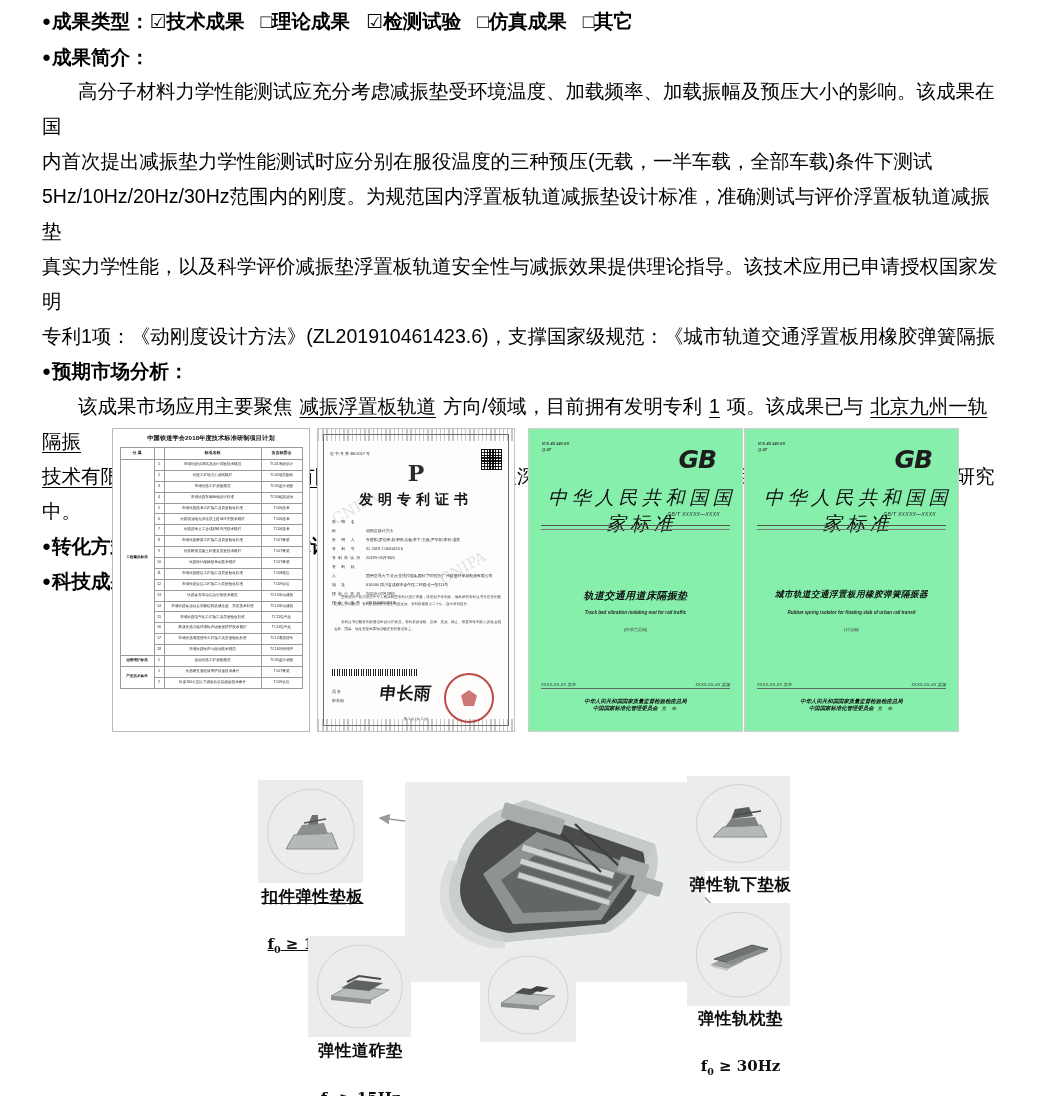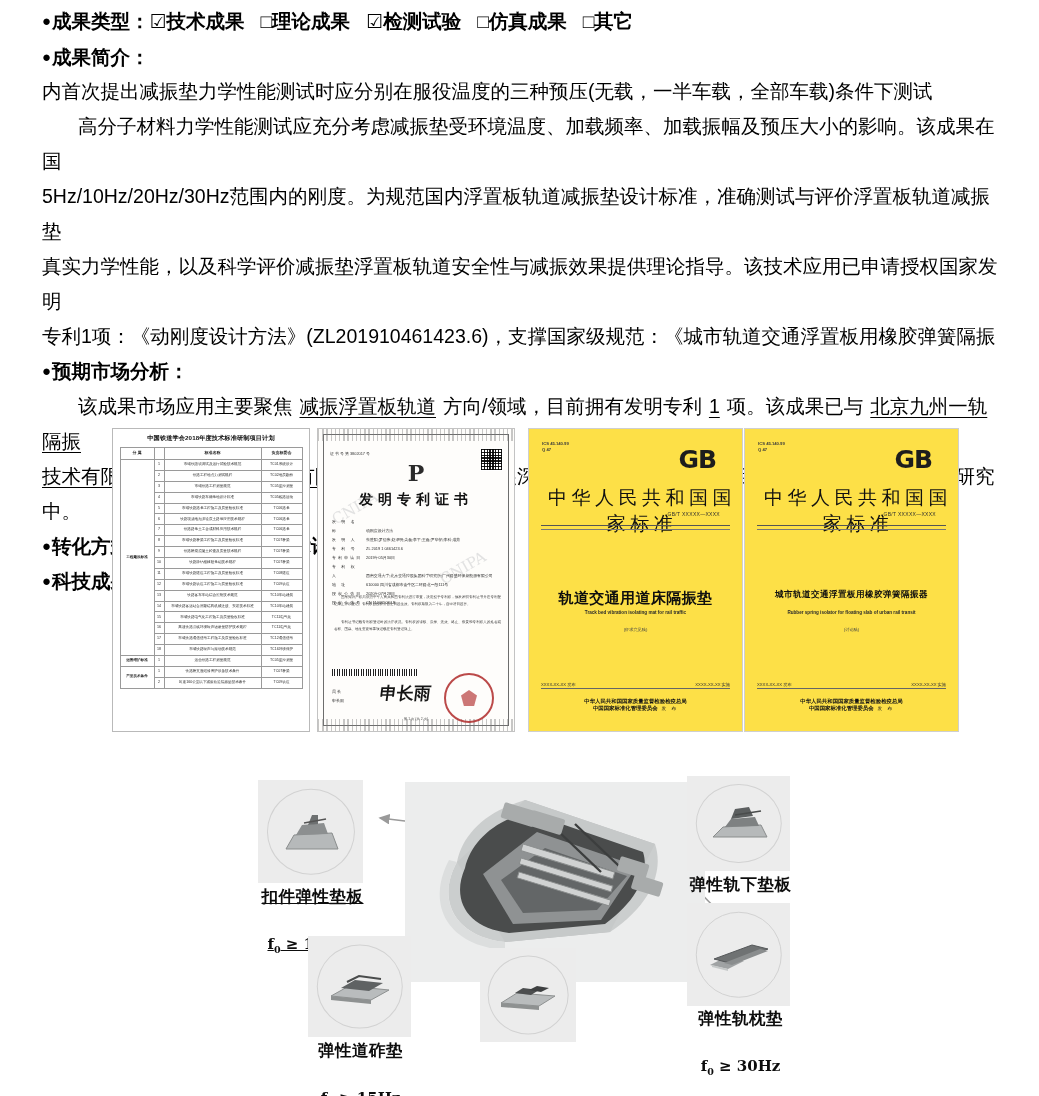--- a/index.html
+++ b/index.html
@@ -69,32 +69,32 @@
   .pat-seal{position:absolute;right:20px;top:244px;width:46px;height:46px;border-radius:50%;
      border:2.3px solid #b02b2b;color:#b02b2b;opacity:.85;}
   .pat-seal:after{content:"";position:absolute;left:50%;top:50%;width:16px;height:16px;
      transform:translate(-50%,-50%);background:#b02b2b;opacity:.75;
      clip-path:polygon(50% 0,100% 35%,82% 100%,18% 100%,0 35%);}
   .pat-foot{position:absolute;left:0;right:0;bottom:10px;text-align:center;font-size:3.4px;color:#555;}
   .wm{position:absolute;font-size:15px;color:#e2e2e2;font-family:"DejaVu Serif",serif;
       transform:rotate(-30deg);pointer-events:none;}
 
   
-  .gb-doc{top:428px;width:213px;height:302px;border:1px solid #cfcfcf;background:#fde047;overflow:hidden;}
+  .gb-doc{top:428px;width:213px;height:302px;border:1px solid #cfcfcf;background:#86efac;overflow:hidden;font-style:italic;}
   .gb1{left:528px;}
   .gb2{left:744px;}
   .gb-ics{position:absolute;left:13px;top:12px;font-size:4.2px;line-height:5.6px;color:#3a3a3a;font-weight:bold;}
   .gb-logo{position:absolute;right:26px;top:18px;font-size:25px;font-weight:bold;color:#1d1d1d;
      font-family:"DejaVu Sans",sans-serif;letter-spacing:-1px;line-height:1;}
   .gb-nat{position:absolute;left:9px;right:0;top:56px;text-align:center;font-size:19px;
      letter-spacing:4.5px;color:#111;font-family:"DejaVu Serif",serif;padding-left:4px;}
   .gb-code{position:absolute;right:22px;top:82px;font-size:5px;color:#2e2e2e;letter-spacing:.3px;}
   .gb-rule{position:absolute;left:12px;right:12px;top:96px;border-top:1.4px solid #555;}
   .gb-rule.thin{top:99.5px;border-top:.6px solid #777;}
-  .gb-title{position:absolute;left:8px;right:8px;top:160px;text-align:center;font-size:15px;
+  .gb-title{position:absolute;left:8px;right:8px;top:160px;text-align:center;font-size:10px;
      font-weight:bold;color:#0f0f0f;letter-spacing:.4px;}
   .gb-en{position:absolute;left:8px;right:8px;top:181px;text-align:center;font-size:4.6px;
      font-weight:bold;color:#2a2a2a;}
   .gb-note{position:absolute;left:0;right:0;top:198px;text-align:center;font-size:4.2px;color:#444;}
   .gb-dates{position:absolute;left:12px;right:12px;bottom:42px;font-size:4.2px;color:#333;
      display:flex;justify-content:space-between;border-bottom:.8px solid #666;padding-bottom:1px;}
   .gb-pub{position:absolute;left:0;right:0;bottom:18px;text-align:center;font-size:5.4px;
      font-weight:bold;color:#151515;line-height:7.6px;}
   .gb-pub .issue{font-size:4.6px;font-weight:normal;margin-left:4px;letter-spacing:2px;}
 
@@ -124,22 +124,22 @@
 
   <div class="textblock">
 
     <div class="line heading">
       <span class="bullet">●</span><span>成果类型：</span><span class="cb">☑</span><span>技术成果</span><span class="gap2"></span><span class="cb">□</span><span>理论成果</span><span class="gap2"></span><span class="cb">☑</span><span>检测试验</span><span class="gap2"></span><span class="cb">□</span><span>仿真成果</span><span class="gap2"></span><span class="cb">□</span><span>其它</span>
     </div>
 
     <div class="line heading">
       <span class="bullet">●</span><span>成果简介：</span>
     </div>
+    <div class="para"><span class="indent"></span><span>高分子材料力学性能测试应充分考虑减振垫受环境温度、加载频率、加载振幅及预压大小的影响。该成果在国</span></div>
     <div class="para">内首次提出减振垫力学性能测试时应分别在服役温度的三种预压(无载，一半车载，全部车载)条件下测试</div>
-    <div class="para"><span class="indent"></span><span>高分子材料力学性能测试应充分考虑减振垫受环境温度、加载频率、加载振幅及预压大小的影响。该成果在国</span></div>
     <div class="para">5Hz/10Hz/20Hz/30Hz范围内的刚度。为规范国内浮置板轨道减振垫设计标准，准确测试与评价浮置板轨道减振垫</div>
     <div class="para">真实力学性能，以及科学评价减振垫浮置板轨道安全性与减振效果提供理论指导。该技术应用已申请授权国家发明</div>
     <div class="para">专利1项：《动刚度设计方法》(ZL201910461423.6)，支撑国家级规范：《城市轨道交通浮置板用橡胶弹簧隔振</div>
 
     <div class="line heading">
       <span class="bullet">●</span><span>预期市场分析：</span>
     </div>
     <div class="para"><span class="indent"></span><span>该成果市场应用主要聚焦</span><span class="gap"></span><span class="ul">减振浮置板轨道</span><span class="gap"></span><span>方向/领域，目前拥有发明专利</span><span class="gap"></span><span class="ul">1</span><span class="gap"></span><span>项。该成果已与</span><span class="gap"></span><span class="ul">北京九州一轨隔振</span></div>
     <div class="para"><span class="ul">技术有限公司、陕西长美科技有限责任公司</span><span class="gap"></span><span>等单位开展深度合作，现阶段处在项目支持的</span><span class="gap"></span><span class="ul"><span class="cb">□</span><span>前</span><span class="gap"></span><span class="cb">☑</span><span>中</span><span class="gap"></span><span class="cb">□</span><span>后</span></span><span class="gap"></span><span>期研究中。</span></div>
 

